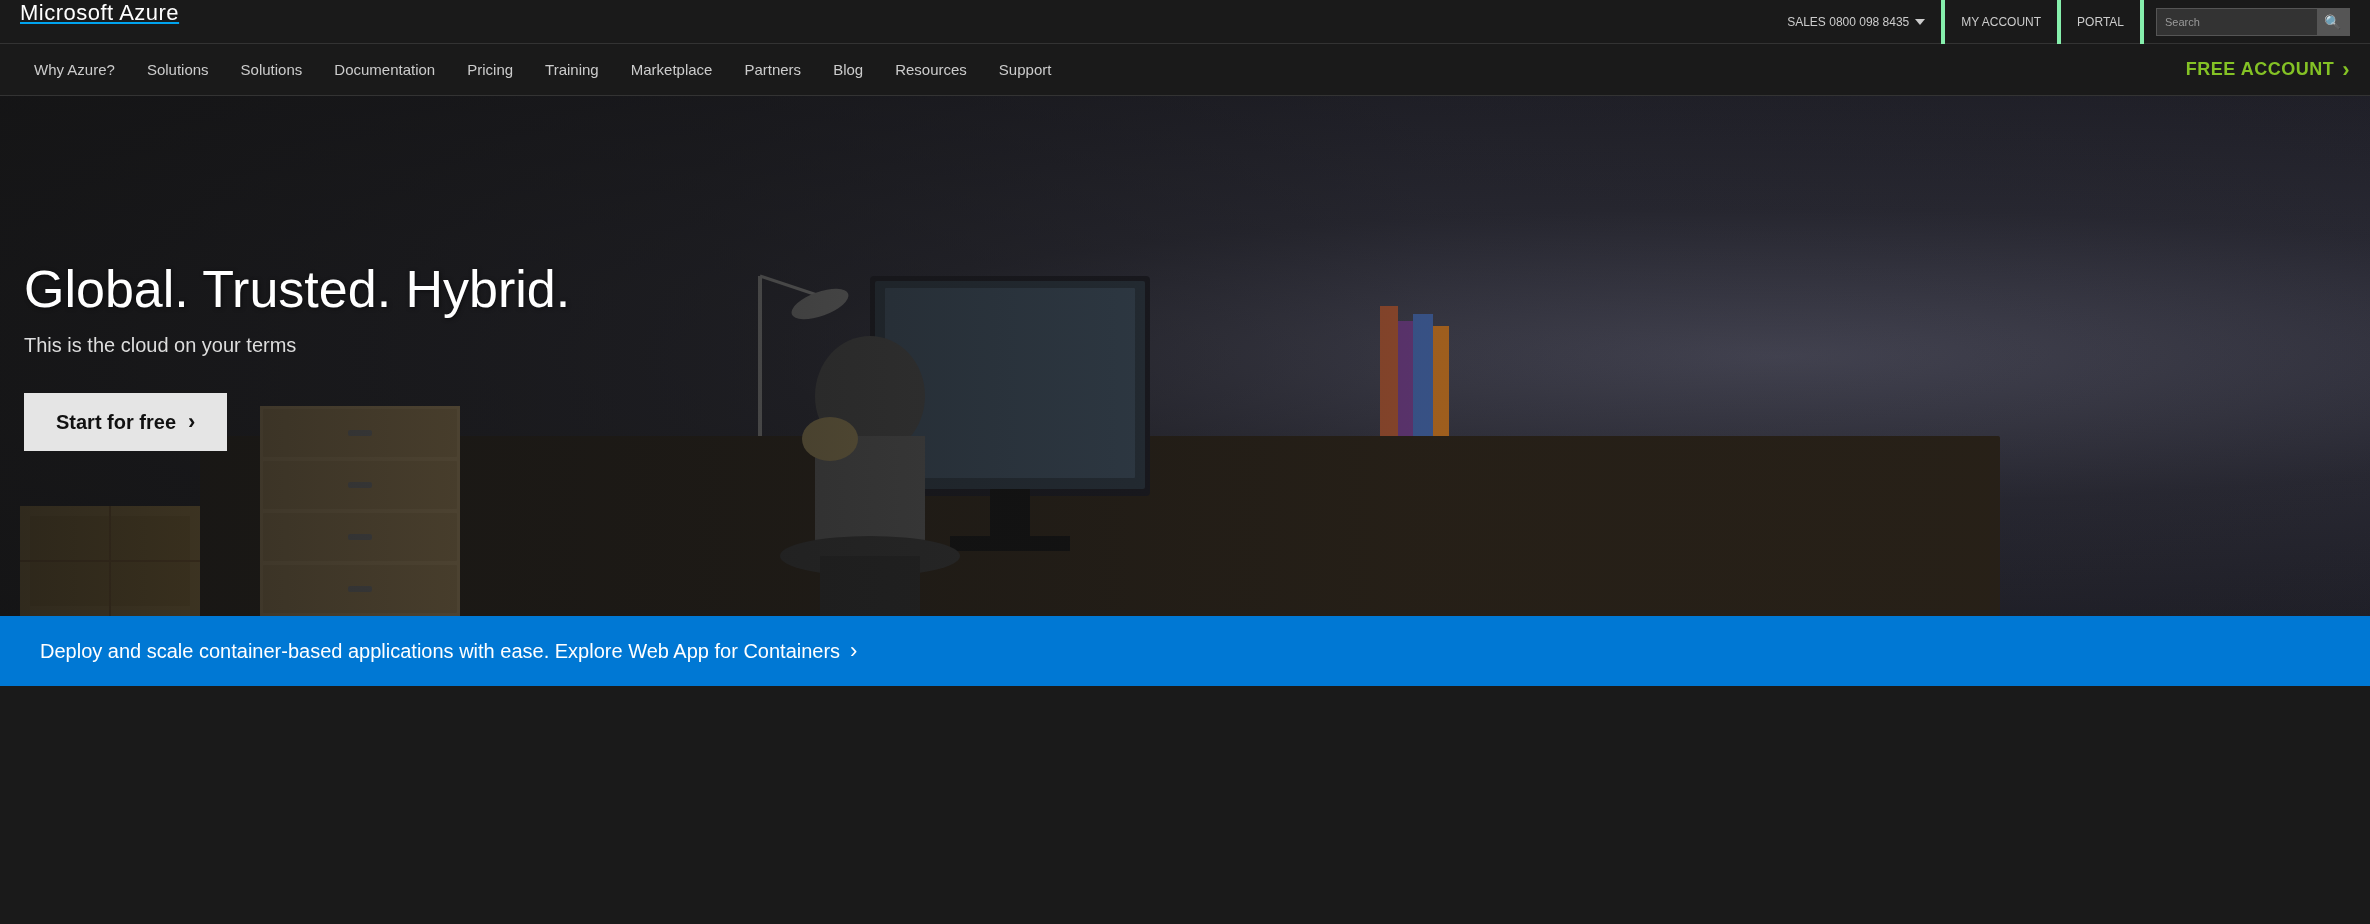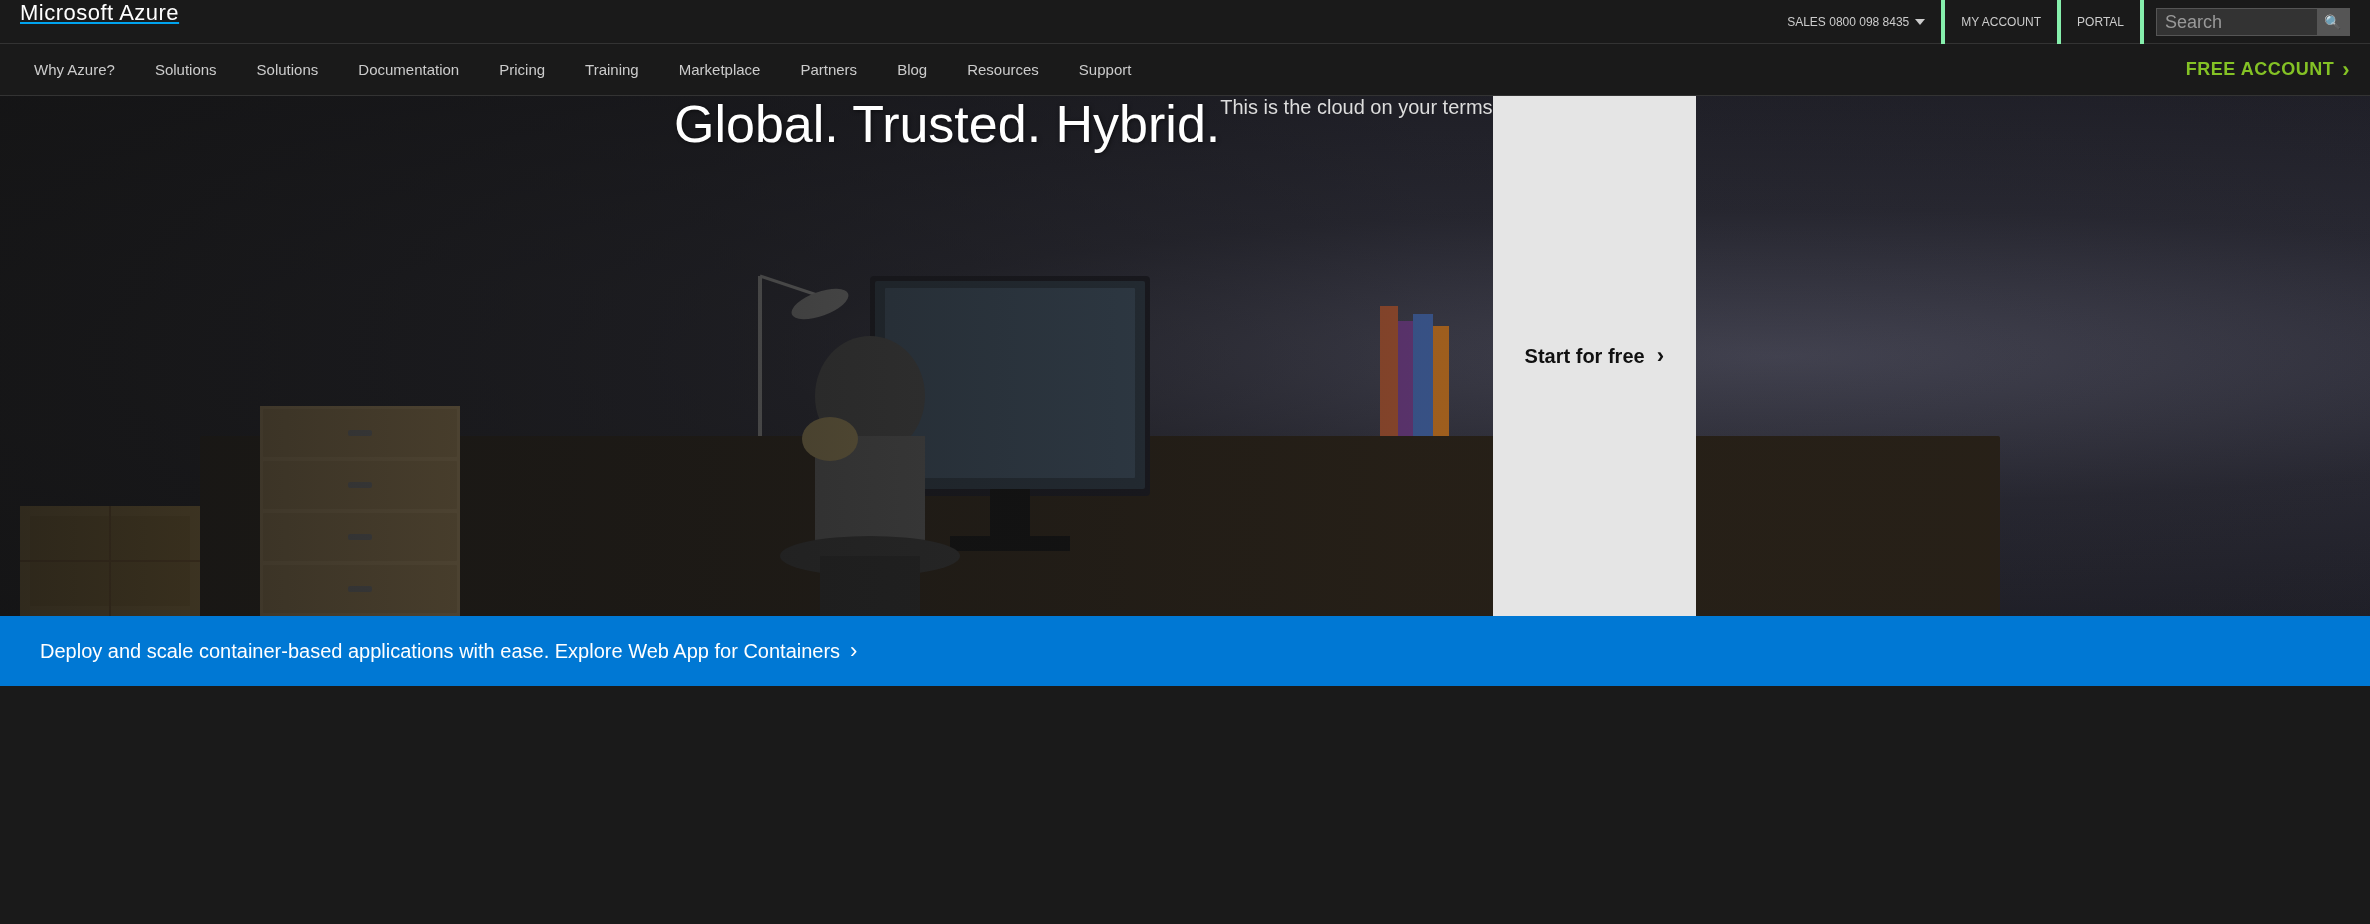--- a/index.html
+++ b/index.html
@@ -53,21 +53,21 @@
       background: #333;
       border: 1px solid #555;
       height: 28px;
       margin-left: 12px;
     }
     .search-input {
       background: transparent;
       border: none;
       outline: none;
       color: #ccc;
-      font-size: 18px;
+      font-size: 11px;
       padding: 0 8px;
       width: 160px;
     }
     .search-input::placeholder { color: #999; }
     .search-btn {
       background: #555;
       border: none;
       color: #ccc;
       height: 28px;
       width: 32px;
@@ -84,21 +84,21 @@
       display: flex;
       align-items: center;
       justify-content: space-between;
       padding: 0 20px;
       height: 52px;
       border-bottom: 1px solid #333;
     }
     .nav-links {
       display: flex;
       align-items: center;
-      gap: 12px;
+      gap: 4px;
       list-style: none;
     }
     .nav-links li a {
       color: #ccc;
       text-decoration: none;
       font-size: 15px;
       padding: 0 14px;
       height: 52px;
       display: flex;
       align-items: center;
@@ -148,23 +148,23 @@
       top: 0; left: 0; right: 0; bottom: 0;
       background:
         radial-gradient(ellipse at 75% 50%, #4a4a5a 0%, #2a2a35 40%, #1a1a22 100%);
       z-index: 1;
     }
     .hero-content {
       position: absolute;
       top: 0; left: 0; right: 0; bottom: 0;
       z-index: 3;
       display: flex;
-      flex-direction: row;
+      flex-direction: column;
       justify-content: center;
-      padding: 0 78px;
+      padding: 0 24px;
     }
     .hero-heading {
       color: #fff;
       font-size: 52px;
       font-weight: 300;
       line-height: 1.1;
       margin-bottom: 16px;
       text-shadow: 1px 1px 4px rgba(0,0,0,0.5);
     }
     .hero-subheading {

